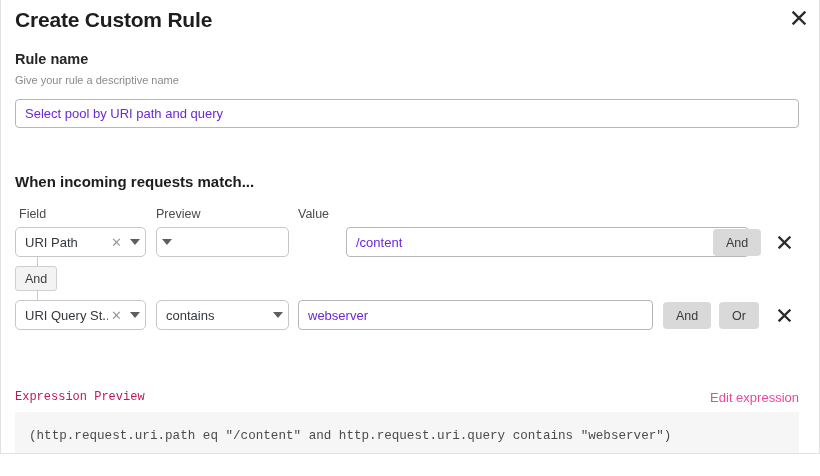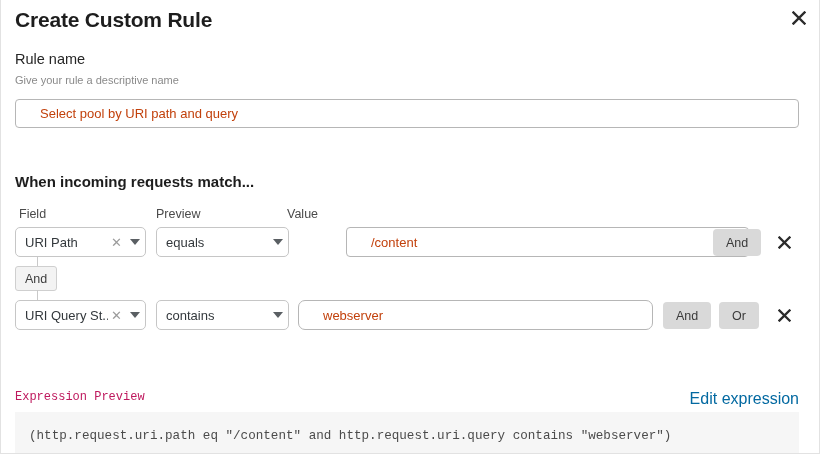--- a/index.html
+++ b/index.html
@@ -46,41 +46,42 @@
     color: #333333;
   }
   .close-btn svg { display: block; }
 
   
   .label-strong {
     position: absolute;
     left: 14px;
     font-size: 14.5px;
     color: #262626;
+    font-weight: bold;
   }
   .label-muted {
     position: absolute;
     left: 14px;
     font-size: 11px;
     color: #8a8a8a;
   }
   #rule-name-label { top: 51px; }
   #rule-name-help  { top: 74px; }
 
   .text-input {
     position: absolute;
     box-sizing: border-box;
     height: 29px;
     border: 1px solid #b6b6b6;
     border-radius: 4px;
     background: #ffffff;
     font-family: "Liberation Sans", sans-serif;
     font-size: 13px;
-    color: #c2410c;
-    padding: 0 24px;
+    color: #6d28d9;
+    padding: 0 9px;
     outline: none;
   }
   #rule-name-input {
     left: 14px;
     top: 99px;
     width: 784px;
   }
 
   
   .section-heading {
@@ -92,21 +93,21 @@
     color: #1d1d1d;
   }
   .col-header {
     position: absolute;
     top: 207px;
     font-size: 12.5px;
     color: #4a4a4a;
   }
   #col-field    { left: 18px; }
   #col-operator { left: 155px; }
-  #col-value    { left: 286px; }
+  #col-value    { left: 297px; }
 
   
   .cond-row {
     position: absolute;
     left: 0;
     right: 0;
     height: 32px;
   }
   #cond-row-0 { top: 227px; }
   #cond-row-1 { top: 300px; }
@@ -148,21 +149,21 @@
     border-left: 5px solid transparent;
     border-right: 5px solid transparent;
     border-top: 6px solid #5a5f63;
   }
 
   .field-select    { left: 14px;  width: 131px; }
   .operator-select { left: 155px; width: 133px; }
 
   .value-input { top: 0; height: 30px; }
   #value-input-0 { left: 297px; width: 403px; margin-left: 48px; }
-  #value-input-1 { left: 297px; width: 355px; border-radius: 7px; }
+  #value-input-1 { left: 297px; width: 355px; }
 
   .logic-btn {
     position: absolute;
     box-sizing: border-box;
     height: 27px;
     top: 2px;
     background: #d9d9d9;
     border: none;
     border-radius: 4px;
     font-family: "Liberation Sans", sans-serif;
@@ -228,22 +229,22 @@
     left: 14px;
     top: 390px;
     font-size: 12px;
     color: #be185d;
     font-family: Liberation Mono, monospace;
   }
   #edit-expression-link {
     position: absolute;
     right: 20px;
     top: 390px;
-    font-size: 16px;
-    color: #0369a1;
+    font-size: 13px;
+    color: #ec4899;
     text-decoration: none;
     cursor: pointer;
   }
   #expression-box {
     position: absolute;
     left: 14px;
     top: 412px;
     width: 784px;
     height: 48px;
     box-sizing: border-box;
@@ -285,21 +286,20 @@
   <div class="cond-row" id="cond-row-0">
     <div class="select-box field-select">
       <span class="sel-text">URI Path</span>
       <span class="sel-clear">✕</span>
       <span class="sel-caret">
           <span class="caret-tri"></span>
         </span>
     </div>
 
     <div class="select-box operator-select">
-      <span class="sel-text">equals</span>
       <span class="sel-caret">
           <span class="caret-tri"></span>
         </span>
     </div>
 
     <input class="text-input value-input" id="value-input-0" type="text" value="/content" style="">
 
     <button class="logic-btn" id="and-btn-0">And</button>
 
     <div class="remove-btn" id="remove-btn-0">

